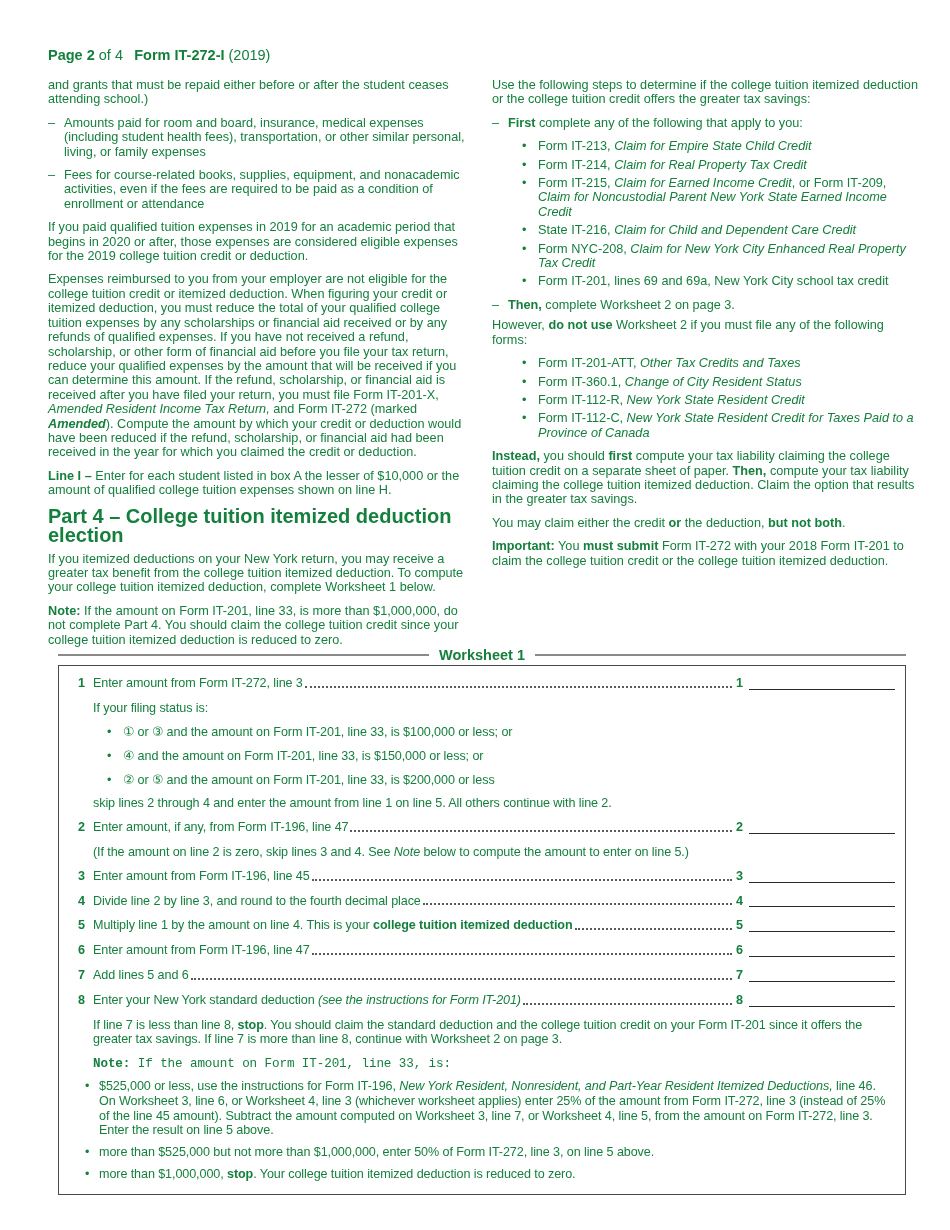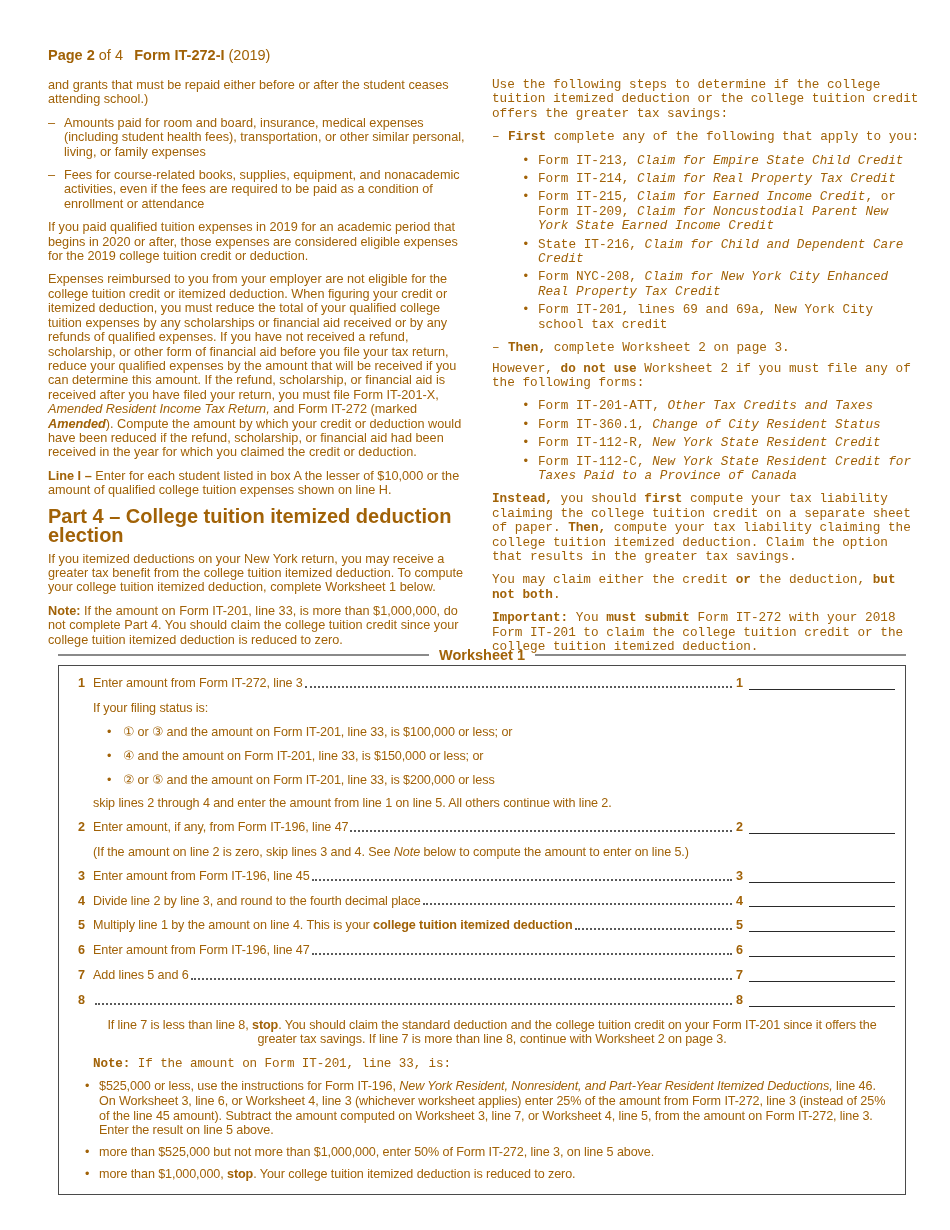--- a/index.html
+++ b/index.html
@@ -1,26 +1,26 @@
 <!DOCTYPE html>
 <html><head>
 <meta charset="utf-8">
 <style>
   html,body{margin:0;padding:0;background:#e8e8e8;}
   .page{position:relative;width:950px;height:1230px;background:#ffffff;margin:0 auto;
-        font-family:"Liberation Sans","DejaVu Sans",sans-serif;color:#a16207;
+        font-family:"Liberation Sans","DejaVu Sans",sans-serif;color:#15803d;
         font-size:12.7px;line-height:14.4px;overflow:hidden;}
   .b{font-weight:bold;}
   .i{font-style:italic;}
 
   .hdr{position:absolute;left:48px;top:47px;font-size:14.5px;line-height:17px;}
 
   .col{position:absolute;top:78px;}
   .col-left{left:48px;width:421px;}
-  .col-right{left:492px;width:430px;font-family:Liberation Mono, monospace;}
+  .col-right{left:492px;width:430px;}
   .col p{margin:0 0 9px 0;}
 
   .dash-item{display:flex;margin:0 0 9px 0;}
   .dash-item .mk{flex:none;width:16px;}
   .dash-item .tx{flex:1;}
 
   .blt{display:flex;margin:0 0 4px 30px;}
   .blt .mk{flex:none;width:16px;}
   .blt .tx{flex:1;}
 
@@ -43,21 +43,21 @@
                margin:0 2px 3px 2px;}
   .ws-row .n2{flex:none;font-weight:bold;margin:0 6px 0 2px;}
   .ws-row .amt{flex:none;width:146px;border-bottom:1.7px solid #2a2a2a;margin-bottom:1px;}
 
   .ws-sub{margin:0 0 9px 24px;}
   .ws-fb{display:flex;margin:0 0 9px 38px;}
   .ws-fb .mk{flex:none;width:16px;}
   .ws-nb{display:flex;margin:0 0 7px 16px;}
   .ws-nb .mk{flex:none;width:14px;}
   .ws-nb .tx{flex:1;}
-  .ws-stop{margin:2px 4px 10px 24px;text-align:center;}
+  .ws-stop{margin:2px 4px 10px 24px;}
   .ws-noteh{margin:0 0 7px 24px;font-family:Liberation Mono, monospace;}
 </style>
 </head>
 <body>
 
 <div class="page">
 
   <div class="hdr"><span class="b">Page 2</span><span> of 4  </span><span class="b">Form IT-272-I</span><span> (2019)</span></div>
 
   <div class="col col-left">
@@ -222,20 +222,21 @@
       <div class="ws-row">
         <span class="n1">7</span>
         <span class="rt"><span>Add lines 5 and 6 </span></span>
         <span class="ldr"></span>
         <span class="n2">7</span>
         <span class="amt"></span>
       </div>
 
       <div class="ws-row">
         <span class="n1">8</span>
+        <span class="rt"><span>Enter your New York standard deduction </span><span class="i">(see the instructions for Form IT-201)</span><span> </span></span>
         <span class="ldr"></span>
         <span class="n2">8</span>
         <span class="amt"></span>
       </div>
 
       <div class="ws-stop"><span>If line 7 is less than line 8, </span><span class="b">stop</span><span>. You should claim the standard deduction and the college tuition credit on your Form IT-201 since it offers the greater tax savings. If line 7 is more than line 8, continue with Worksheet 2 on page 3.</span></div>
 
       <div class="ws-noteh"><span class="b">Note:</span><span> If the amount on Form IT-201, line 33, is:</span></div>
 
       <div class="ws-nb">

